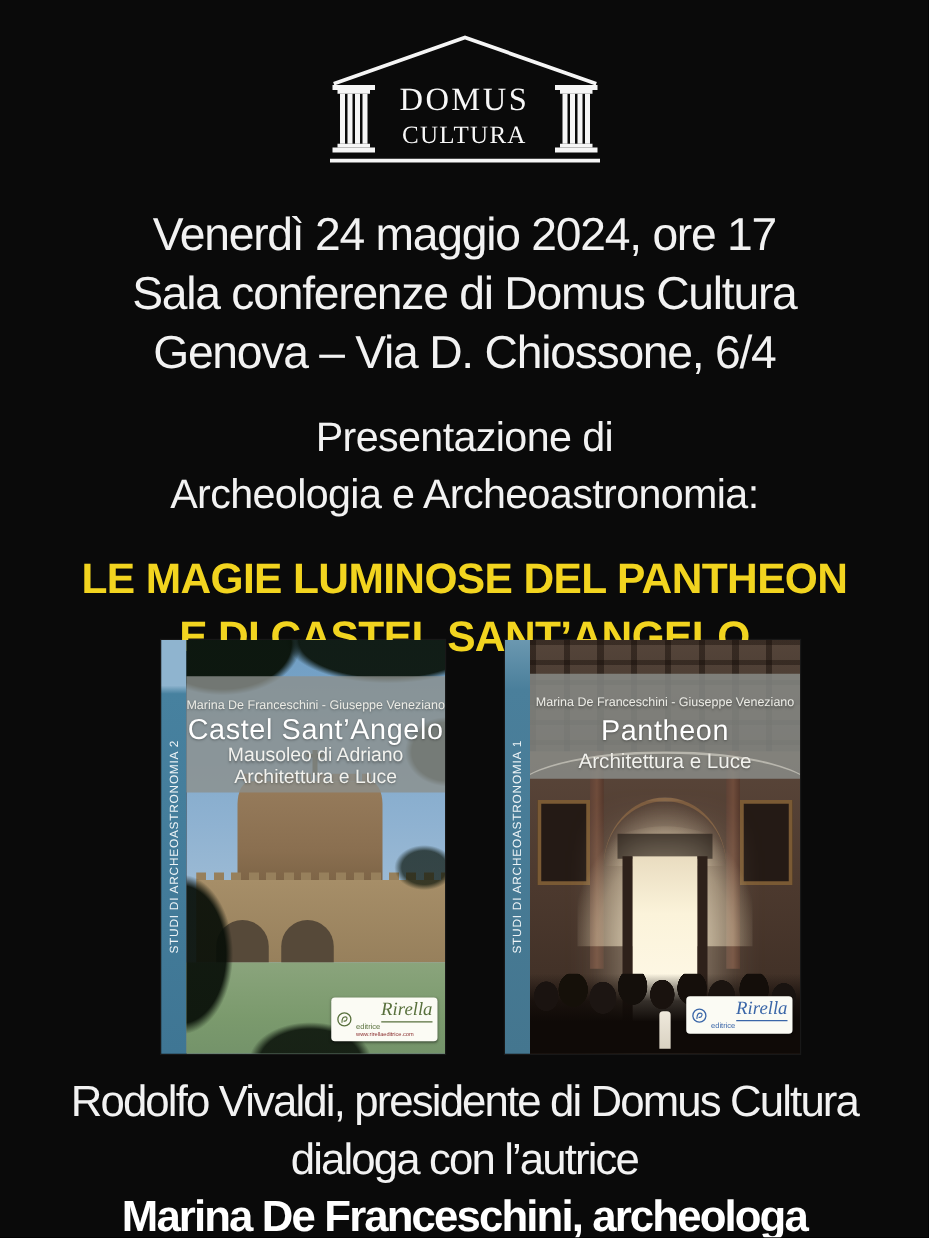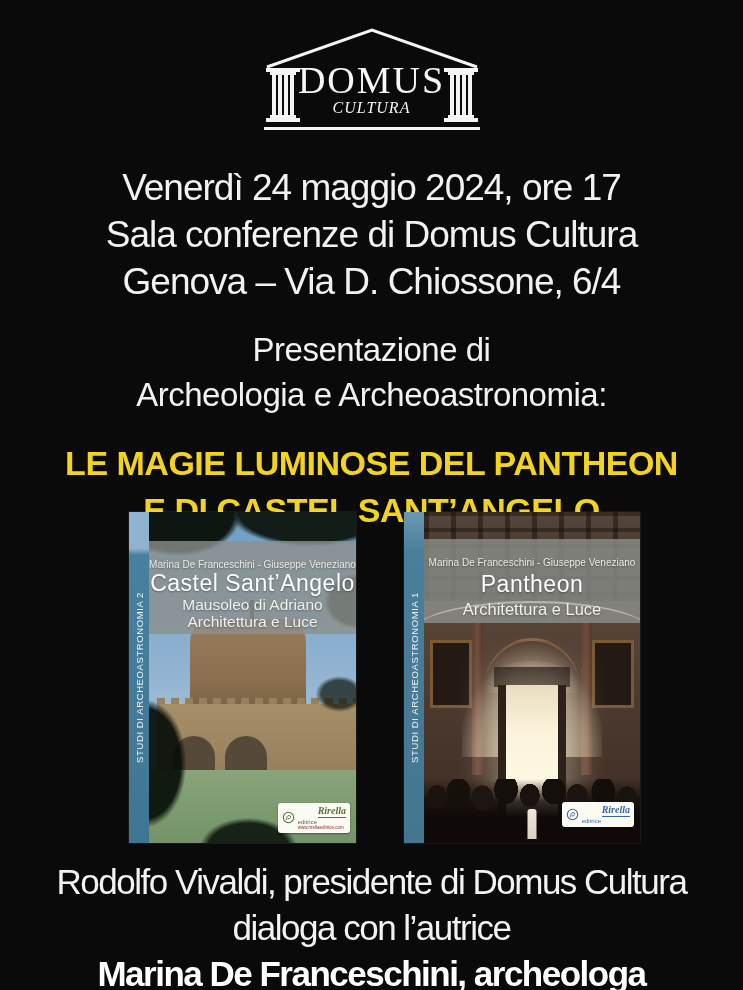--- a/index.html
+++ b/index.html
@@ -5,22 +5,22 @@
   html,body{margin:0;padding:0;background:#000;}
   .poster{
     position:relative;width:743px;height:990px;background:#0a0a0a;overflow:hidden;
     font-family:"Liberation Sans",sans-serif;color:#f2f2f2;
   }
   
   .logo{position:absolute;top:26px;left:50%;transform:translateX(-50%);width:216px;height:108px;}
   .logo svg{position:absolute;inset:0;}
   .logo-text{position:absolute;top:39px;left:0;right:0;text-align:center;color:#f7f7f7;
     font-family:"Liberation Serif","DejaVu Serif",serif;}
-  .logo-domus{font-size:38px;line-height:30px;letter-spacing:2px;}
-  .logo-cultura{font-size:16px;line-height:26px;letter-spacing:1px;font-style:italic;}
+  .logo-domus{font-size:26px;line-height:30px;letter-spacing:2px;}
+  .logo-cultura{font-size:20px;line-height:26px;letter-spacing:1px;}
   
   .txt{position:absolute;left:0;width:100%;text-align:center;}
   .txt div{white-space:nowrap;}
   .event{top:164px;font-size:37px;line-height:47px;letter-spacing:-1px;}
   .presentation{top:327px;font-size:33px;line-height:45px;letter-spacing:-0.5px;}
   .headline{top:416px;font-size:34px;font-weight:bold;line-height:47px;letter-spacing:-0.5px;color:#f2d41f;margin-top:24px;}
   .footer{top:847px;font-size:35px;line-height:46px;letter-spacing:-1.5px;margin-top:12px;}
   .footer .bold{font-weight:bold;color:#ffffff;}
   
   .book{position:absolute;top:512px;height:331px;box-shadow:0 0 0 1px rgba(255,255,255,0.06);}
@@ -103,21 +103,21 @@
     radial-gradient(10px 12px at 94% 30%, #191310 97%, transparent),
     linear-gradient(180deg, rgba(18,12,9,0) 0%, rgba(18,12,9,0.85) 34%, #0f0a07 60%);}
   .figure-white{position:absolute;left:50%;bottom:4px;width:9px;height:30px;transform:translateX(-50%);
     background:linear-gradient(#efe9dc,#d9d2c2);border-radius:3px 3px 0 0;}
   
   .publisher{position:absolute;display:flex;align-items:center;gap:3px;background:#fbfbf4;
     border-radius:3px;padding:3px 4px;box-shadow:0 1px 2px rgba(0,0,0,0.4);}
   .pub-left{right:6px;bottom:10px;}
   .pub-right{right:6px;bottom:16px;}
   .pub-col{display:flex;flex-direction:column;line-height:1;}
-  .pub-name{font-family:"Liberation Serif",serif;font-style:italic;font-weight:bold;font-size:10px;
+  .pub-name{font-family:"Liberation Serif",serif;font-style:italic;font-weight:normal;font-size:15px;
     border-bottom:1px solid currentColor;padding-bottom:1px;margin-left:20px;}
   .pub-sub{font-size:6px;margin-top:1px;}
   .pub-url{font-size:4.5px;color:#8a2f2f;margin-top:1px;}
   .pub-green{color:#58703c;} .pub-blue{color:#3a66a8;}
 </style>
 </head>
 <body>
 
 <div class="poster">
 

